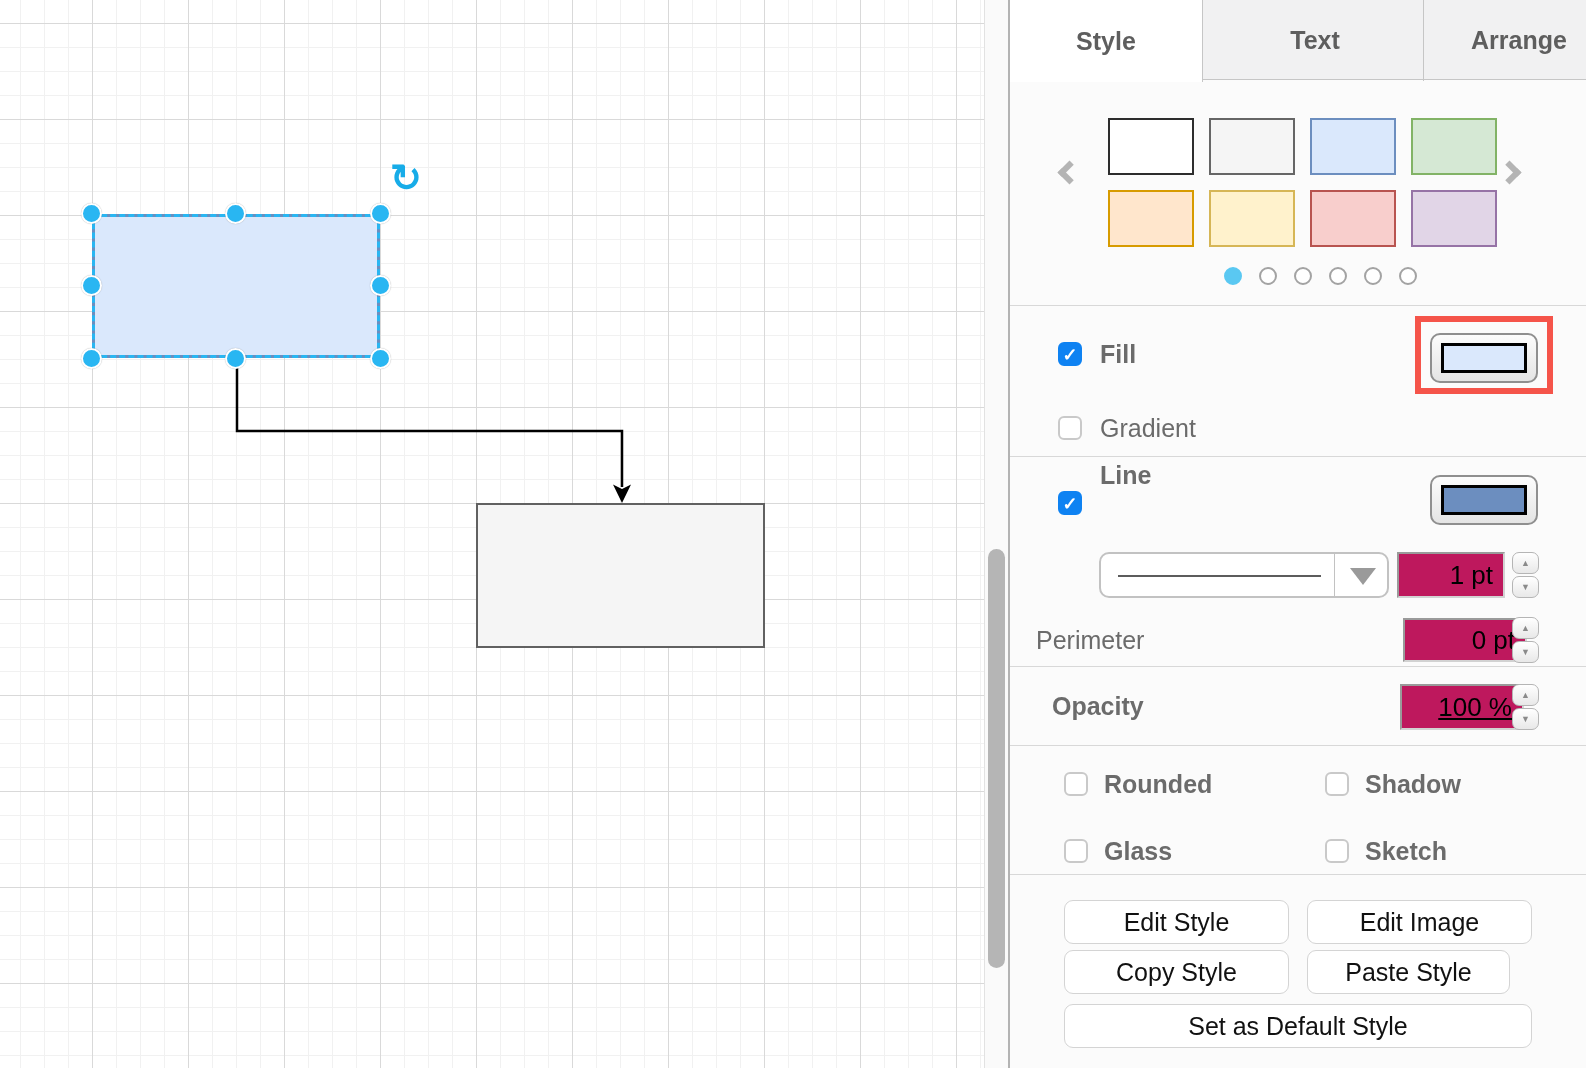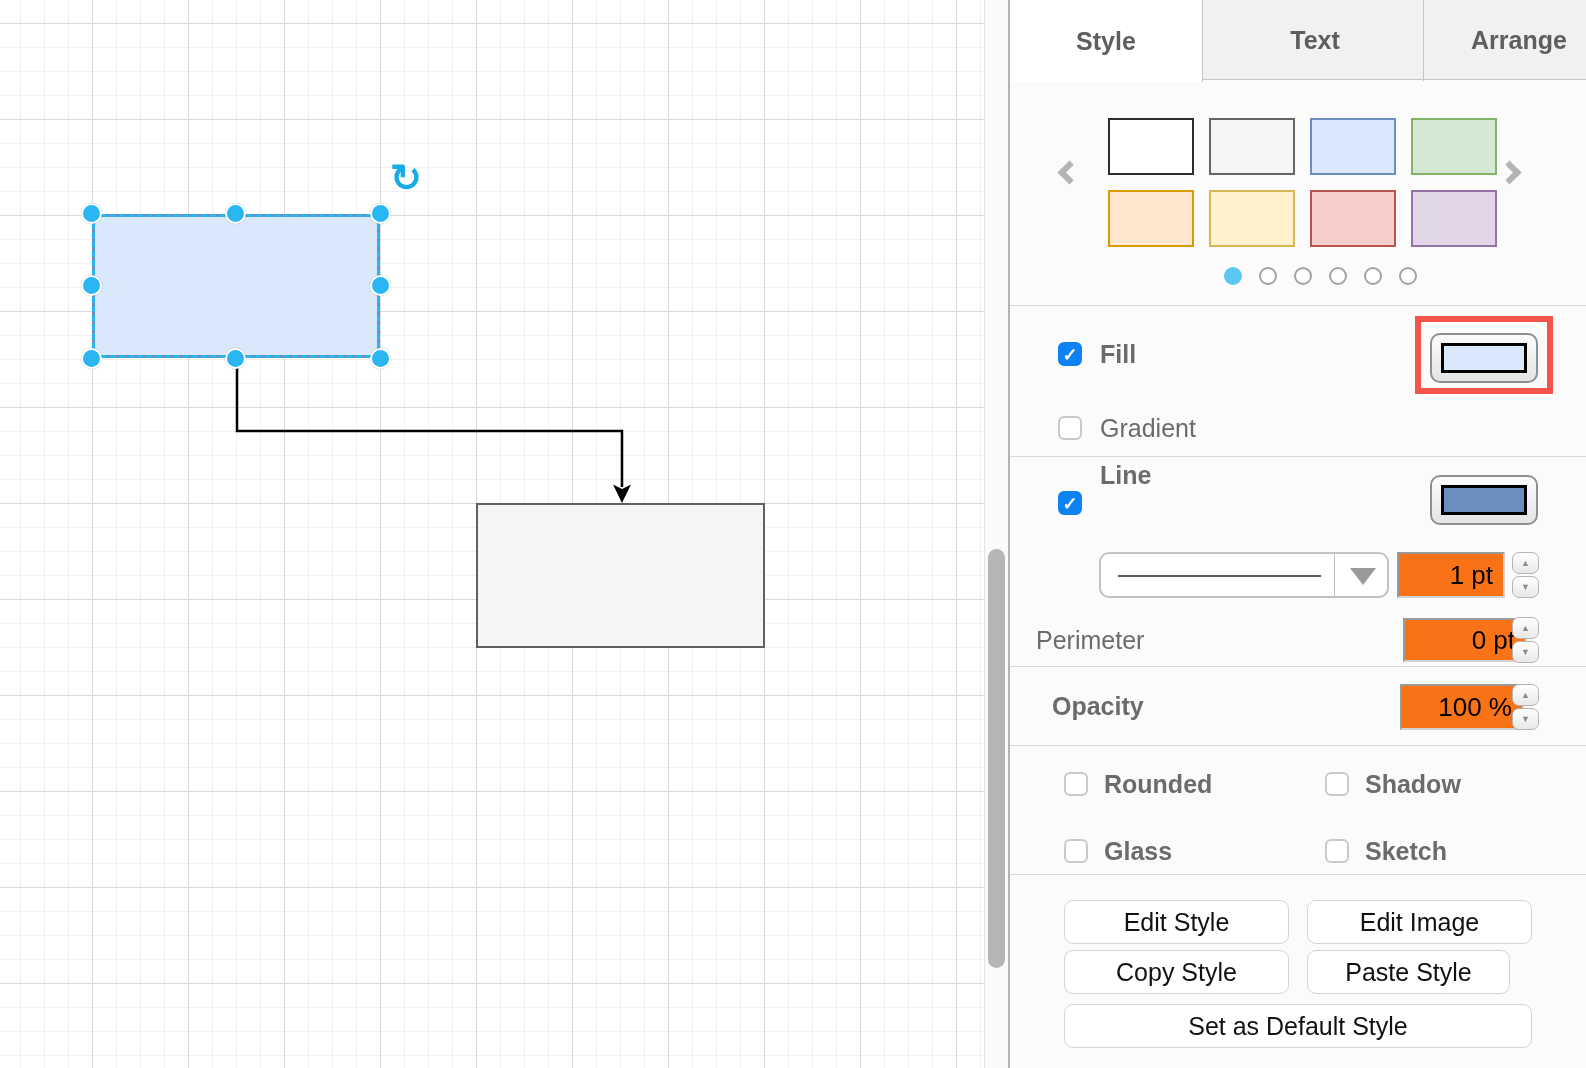--- a/index.html
+++ b/index.html
@@ -75,21 +75,21 @@
   .lbl { position:absolute; font-size:25px; color:#6b6b6b; white-space:nowrap; }
   .bold { font-weight:bold; }
 
   .color-btn { position:absolute; width:108px; height:50px; border-radius:10px;
     border:2px solid #8f8f8f; background:linear-gradient(#fcfcfc,#e4e4e4); }
   .color-btn .swatch-inner { position:absolute; left:9px; right:9px; top:8px; bottom:8px;
     border:3px solid #000; }
   .hl-red { position:absolute; left:1415px; top:316px; width:138px; height:78px;
     border:6px solid #f5544a; }
 
-  .num-input { position:absolute; height:46px; background:#f97316; font-size:26px; color:#000;
+  .num-input { position:absolute; height:46px; background:#be185d; font-size:26px; color:#000;
     text-align:right; padding-right:10px; border:2px solid;
     border-color:#9a9a9a #d2d2d2 #d2d2d2 #9a9a9a; font-family:"Liberation Sans",sans-serif; }
   .stepper { position:absolute; width:27px; height:46px; }
   .step-btn { position:absolute; left:0; width:27px; height:22px; border:1px solid #b5b5b5;
     border-radius:7px; background:linear-gradient(#ffffff,#e8e8e8); color:#8a8a8a;
     font-size:9px; text-align:center; line-height:20px; }
   .step-up{top:0} .step-dn{top:24px}
 
   .dropdown { position:absolute; left:1099px; top:552px; width:290px; height:46px;
     background:#fff; border:2px solid #c2c2c2; border-radius:10px; }
@@ -197,21 +197,21 @@
   <div class="lbl" style="left:1036px;top:626px">Perimeter</div>
   <input class="num-input" style="left: 1403px; top: 618px; width: 124px; height: 44px; padding-left: 44px;" readonly="" value="0 pt">
   <div class="stepper" style="left:1512px;top:617px">
     <div class="step-btn step-up">▲</div>
     <div class="step-btn step-dn">▼</div>
   </div>
 
   <div class="divider" style="top:666px"></div>
 
   <div class="lbl bold" style="left:1052px;top:692px">Opacity</div>
-  <input class="num-input" style="left: 1400px; top: 684px; width: 124px;" readonly="" value="100 %">
+  <input class="num-input" style="left: 1400px; top: 684px; width: 124px; text-decoration: underline;" readonly="" value="100 %">
   <div class="stepper" style="left:1512px;top:684px">
     <div class="step-btn step-up">▲</div>
     <div class="step-btn step-dn">▼</div>
   </div>
 
   <div class="divider" style="top:745px"></div>
 
   <div class="cb" style="left:1064px;top:772px"></div>
   <div class="lbl bold" style="left:1104px;top:770px">Rounded</div>
   <div class="cb" style="left:1325px;top:772px"></div>

